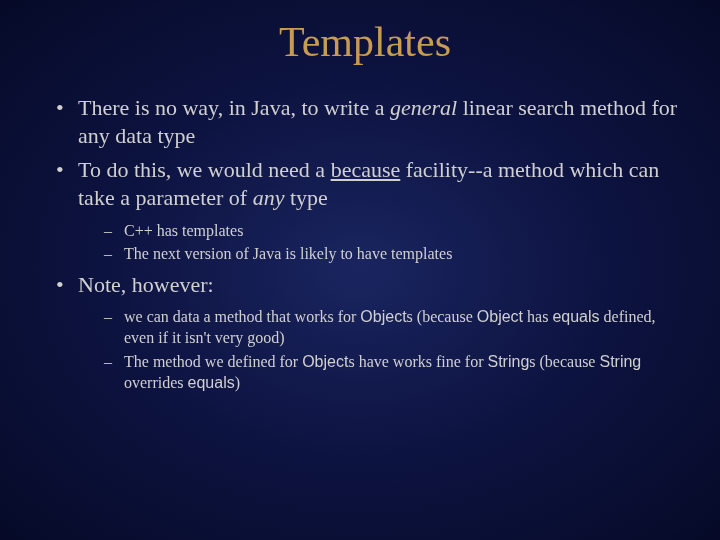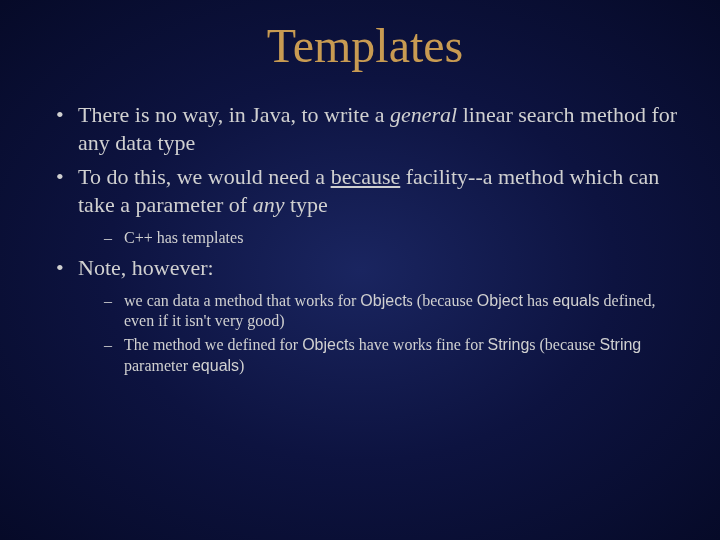--- a/index.html
+++ b/index.html
@@ -12,21 +12,21 @@
     overflow: hidden;
     position: relative;
   }
   .slide {
     width: 100%;
     height: 100%;
     padding: 18px 40px 20px 50px;
   }
   .title {
     text-align: center;
-    font-size: 48px;
+    font-size: 42px;
     color: #c89b52;
     margin-bottom: 28px;
     font-weight: normal;
   }
   .content {
     font-size: 22px;
     line-height: 1.28;
   }
   ul.level1 {
     list-style: none;
@@ -79,30 +79,31 @@
     <ul class="level1">
 
       <li>
         <span>There is no way, in Java, to write a </span><span class="italic">general</span><span> linear search method for any data type</span>
       </li>
 
       <li>
         <span>To do this, we would need a </span><span class="underline">because</span><span> facility--a method which can take a parameter of </span><span class="italic">any</span><span> type</span>
         <ul class="level2">
           <li>C++ has templates</li>
+          <li>The next version of Java is likely to have templates</li>
         </ul>
       </li>
 
       <li>
         <span>Note, however:</span>
         <ul class="level2">
           <li>
             <span>we can data a method that works for </span><span class="code">Object</span><span>s (because </span><span class="code">Object</span><span> has </span><span class="code">equals</span><span> defined, even if it isn't very good)</span>
           </li>
           <li>
-            <span>The method we defined for </span><span class="code">Object</span><span>s have works fine for </span><span class="code">String</span><span>s (because </span><span class="code">String</span><span> parameter </span><span class="code">equals</span><span>)</span>
+            <span>The method we defined for </span><span class="code">Object</span><span>s have works fine for </span><span class="code">String</span><span>s (because </span><span class="code">String</span><span> overrides </span><span class="code">equals</span><span>)</span>
           </li>
         </ul>
       </li>
 
     </ul>
   </div>
 </div>
 
 </body></html>

